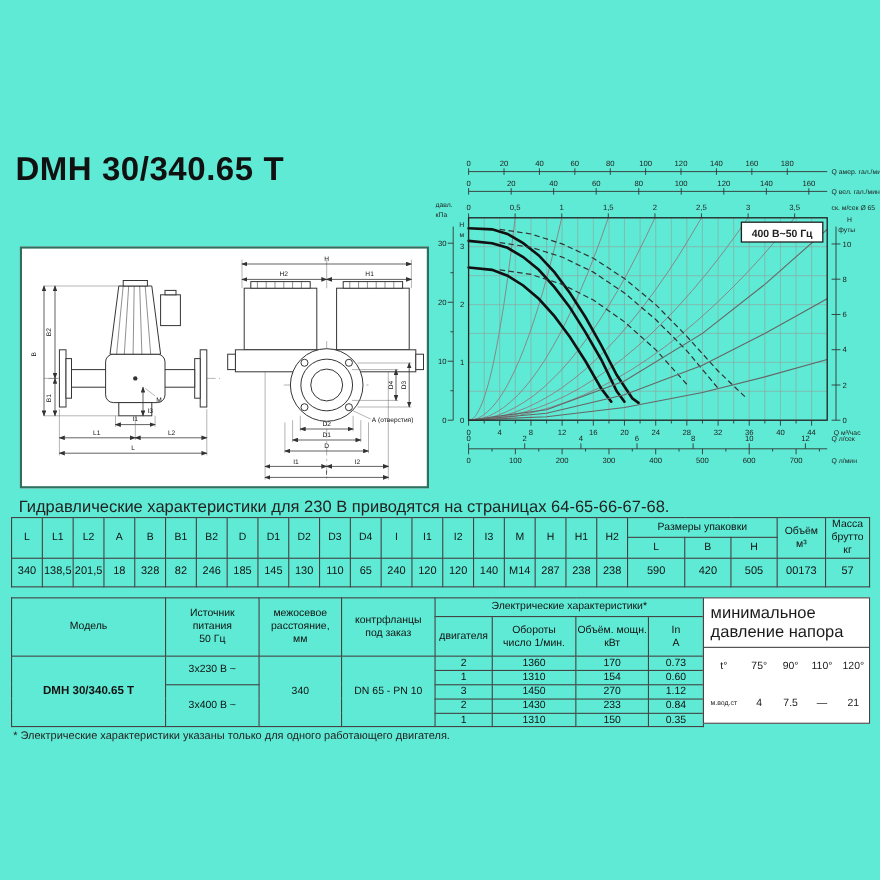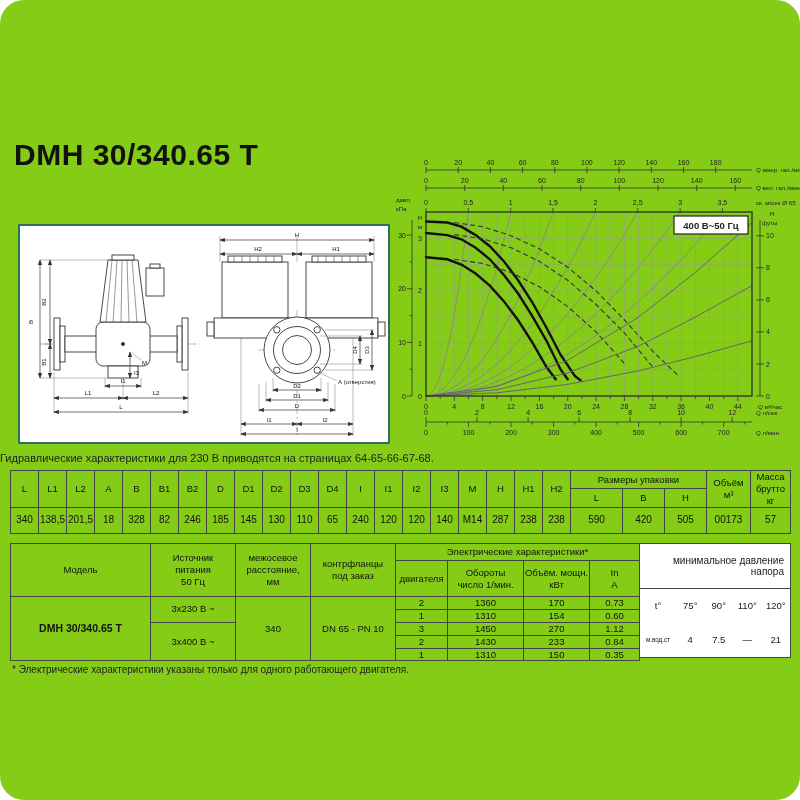--- a/index.html
+++ b/index.html
@@ -1,42 +1,42 @@
 <!DOCTYPE html>
 <html><head>
 <meta charset="utf-8">
 <style>
   html,body{margin:0;padding:0;background:#fff;}
-  #page{position:relative;width:800px;height:800px;background:#84cc16;overflow:hidden;
-        font-family:"Liberation Sans",sans-serif;color:#1a1a1a;border-radius:24px;}
+  #page{position:relative;width:800px;height:800px;background:#5eead4;overflow:hidden;
+        font-family:"Liberation Sans",sans-serif;color:#1a1a1a;}
   .title{position:absolute;left:14px;top:138px;font-size:30px;font-weight:bold;color:#111;letter-spacing:.5px;}
   .subtitle{position:absolute;left:14px;top:179px;font-size:11.5px;font-weight:bold;color:#111;}
   .draw-panel{position:absolute;left:18px;top:224px;width:368px;height:216px;border:2px solid #2e6f5f;background:#fff;}
-  .chart-wrap{position:absolute;left:396px;top:150px;width:404px;height:300px;}
-  .hydro-note{position:absolute;left:0;top:452px;font-size:11px;color:#222;}
+  .chart-wrap{position:absolute;left:396px;top:136px;width:404px;height:300px;}
+  .hydro-note{position:absolute;left:17px;top:452px;font-size:15px;color:#222;}
   .footnote{position:absolute;left:12px;top:664px;font-size:10px;color:#222;}
 
   
   .dims-wrap{position:absolute;left:10px;top:470px;width:781px;}
   .elec-wrap{position:absolute;left:10px;top:543px;width:630px;}
   table{border-collapse:collapse;table-layout:fixed;width:100%;}
   .dims-wrap th,.dims-wrap td,.elec-wrap th,.elec-wrap td{
     border:1px solid #444;text-align:center;vertical-align:middle;padding:0;
     font-weight:normal;font-size:9.5px;color:#111;white-space:pre-line;line-height:1.25;}
   .dims-wrap thead tr{height:16px;}
   .dims-wrap tbody tr{height:26px;}
   .dims-wrap td{font-size:10px;}
   .elec-wrap thead tr.h1{height:17px;}
   .elec-wrap thead tr.h2{height:36px;}
   .elec-wrap tbody tr{height:12px;}
   .elec-wrap td.model{font-size:10.5px;font-weight:bold;}
   .minbox{position:absolute;left:639px;top:543px;width:152px;height:115px;border:1px solid #444;
           box-sizing:border-box;background:#fff;}
   .mp-title{height:45px;border-bottom:1px solid #444;display:flex;align-items:center;justify-content:center;
-            text-align:right;font-size:10px;padding:0 6px;box-sizing:border-box;}
+            text-align:left;font-size:15px;padding:0 6px;box-sizing:border-box;}
   .mp-row{display:grid;grid-template-columns:36px 1fr 1fr 1fr 1fr;align-items:center;text-align:center;
           font-size:9.5px;height:32px;}
   .mp-row.vals{height:36px;}
   .mp-lab{font-size:9.5px;}
   .mp-lab.small{font-size:6.3px;}
 
   
   .chart-wrap svg text{fill:#222;}
   .g{stroke:#999;stroke-width:.5;}
   .ax{stroke:#333;stroke-width:.8;}

